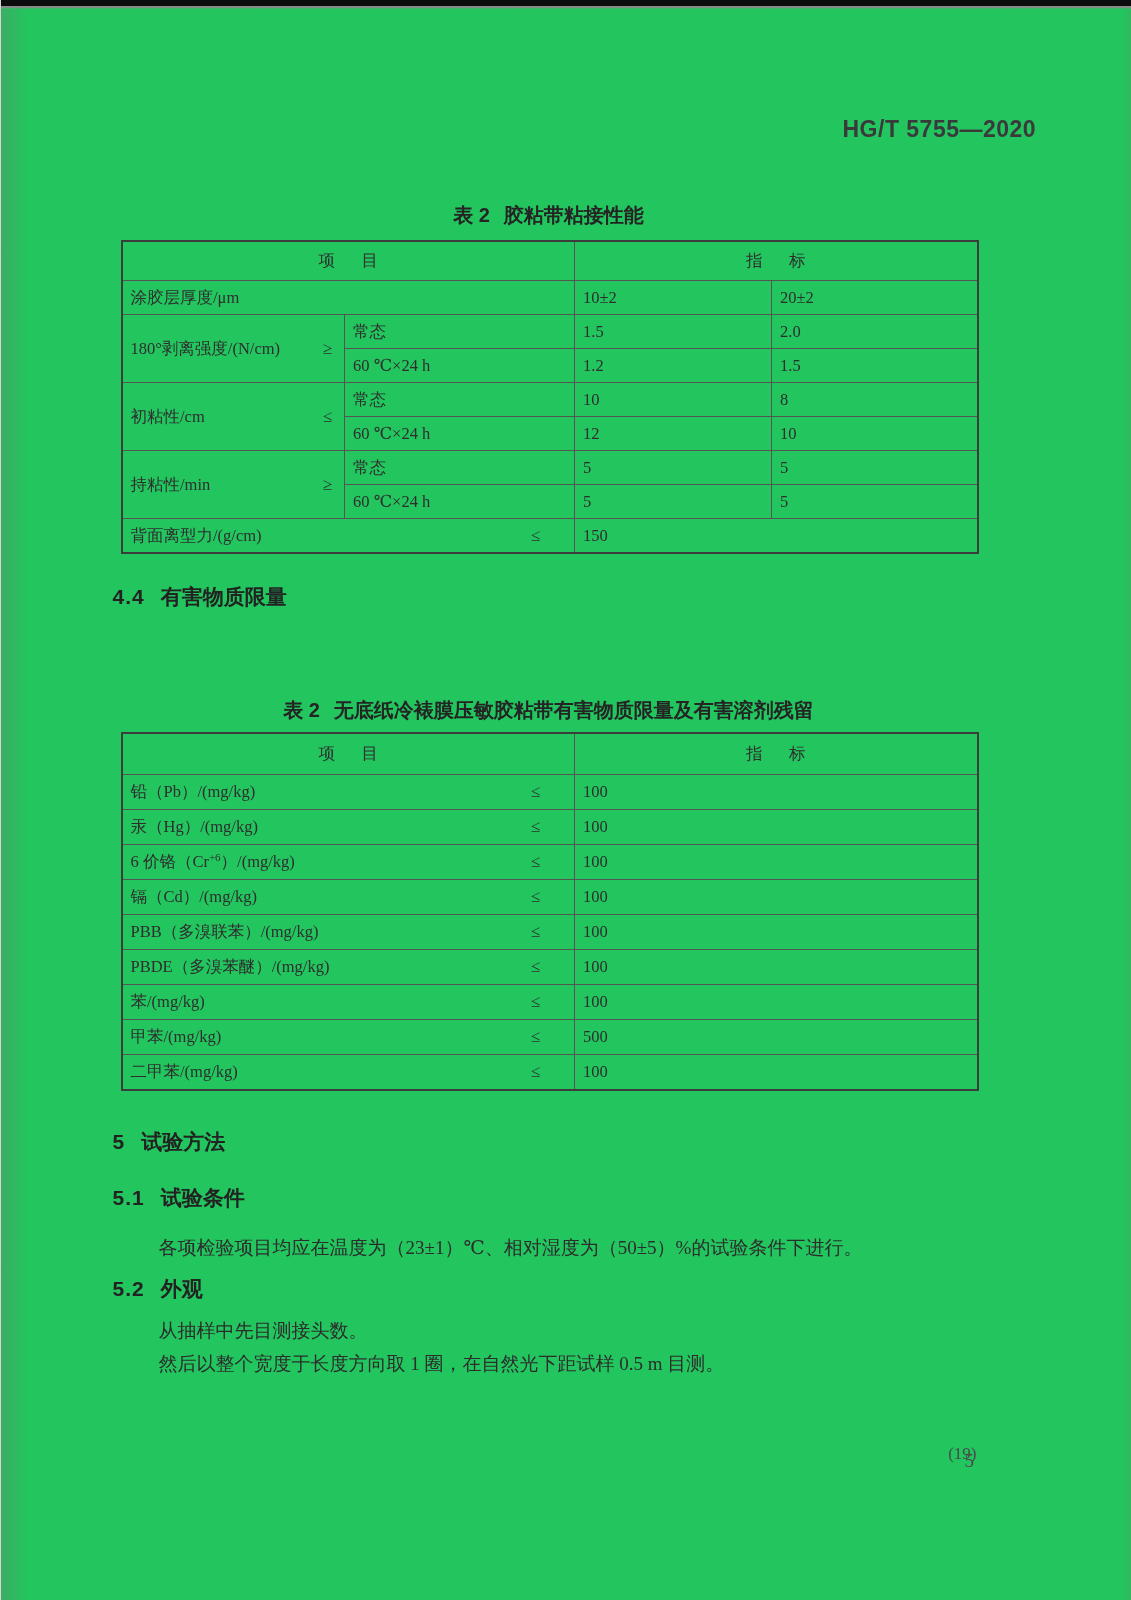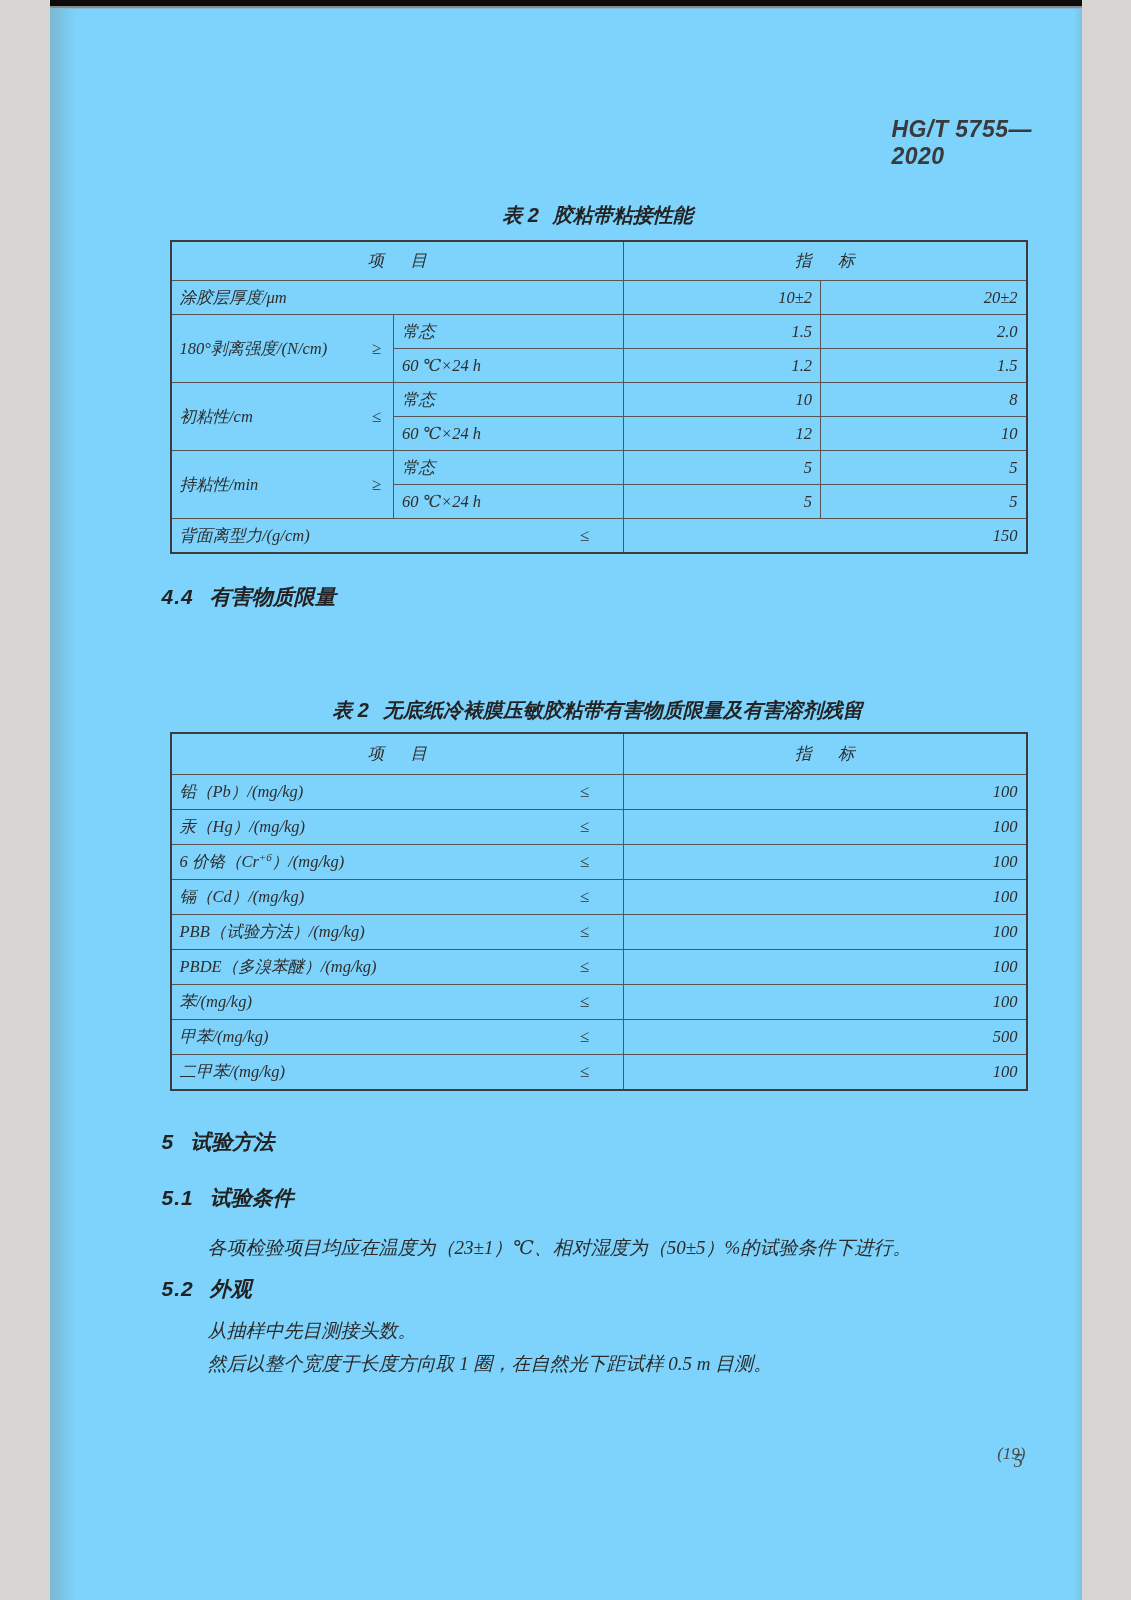--- a/index.html
+++ b/index.html
@@ -1,19 +1,19 @@
 <!DOCTYPE html>
 <html><head>
 <meta charset="utf-8">
 <style>
   html,body { margin:0; padding:0; background:#d8d6d2; }
   .page {
-    position:relative; width:1032px; height:1600px; margin:0 auto;
-    background:#7dd3fc; overflow:hidden;
-    font-family:"Liberation Serif","DejaVu Serif",serif; color:#2d2d2d;font-style:italic;
+    position:relative; width:1130px; height:1600px; margin:0 auto;
+    background:#22c55e; overflow:hidden;
+    font-family:"Liberation Serif","DejaVu Serif",serif; color:#2d2d2d;
   }
   .scan-top { position:absolute; left:0; top:0; width:100%; height:9px;
     background:linear-gradient(#0c0c0c 0 62%, #8a8a88 62% 82%, rgba(0,0,0,0) 100%); }
   .scan-left { position:absolute; left:0; top:9px; width:26px; height:1591px;
     background:linear-gradient(to right, rgba(120,118,112,0.30), rgba(120,118,112,0)); }
   .scan-right { position:absolute; right:0; top:9px; width:8px; height:1591px;
     background:linear-gradient(to left, rgba(120,118,112,0.18), rgba(120,118,112,0)); }
 
   .std-code { position:absolute; left:842px; top:116px; font-size:23px; font-weight:bold;
     font-family:"Liberation Sans","DejaVu Sans",sans-serif; color:#3a3a3c; letter-spacing:0.5px; }
@@ -23,21 +23,21 @@
     font-size:20px; color:#242424; }
   .cap-gap { margin-left:14px; }
 
   table.t { position:absolute; border-collapse:collapse; table-layout:fixed;
     border:2px solid #3c3c3c; }
   table.t td { border:1px solid #555; font-size:16.5px; color:#2e2e2e;
     vertical-align:middle; padding:0 8px; height:33px; overflow:hidden; }
   table.t tr.hdr td { height:38px; text-align:center; }
   #table3 td { height:34px; }
   #table3 tr.hdr td { height:40px; }
-  .c { text-align:right;margin-left:19px; }
+  .c { text-align:left;margin-left:19px; }
   .spread { letter-spacing:1.6em; padding-left:1.6em; }
   .between { display:flex; justify-content:space-between; align-items:center; padding-right:4px;text-align:center; }
   .between .far { padding-right:22px; }
   .sym { font-size:17px; }
   sup.e { font-size:11px; line-height:0; }
 
   .h { position:absolute; left:112px; font-family:"Liberation Sans","DejaVu Sans",sans-serif;
     font-weight:bold; font-size:21px; color:#222; }
   .h .hnum { margin-right:16px; letter-spacing:1px; }
   .para { position:absolute; left:120px; width:856px; font-size:19px; line-height:34px;
@@ -189,21 +189,21 @@
             <div class="between">
               <span>镉（Cd）/(mg/kg)</span>
               <span class="sym far">≤</span>
             </div>
           </td>
         <td class="c">100</td>
       </tr>
       <tr>
         <td>
             <div class="between">
-              <span>PBB（试验方法）/(mg/kg)</span>
+              <span>PBB（多溴联苯）/(mg/kg)</span>
               <span class="sym far">≤</span>
             </div>
           </td>
         <td class="c">100</td>
       </tr>
       <tr>
         <td>
             <div class="between">
               <span>PBDE（多溴苯醚）/(mg/kg)</span>
               <span class="sym far">≤</span>

